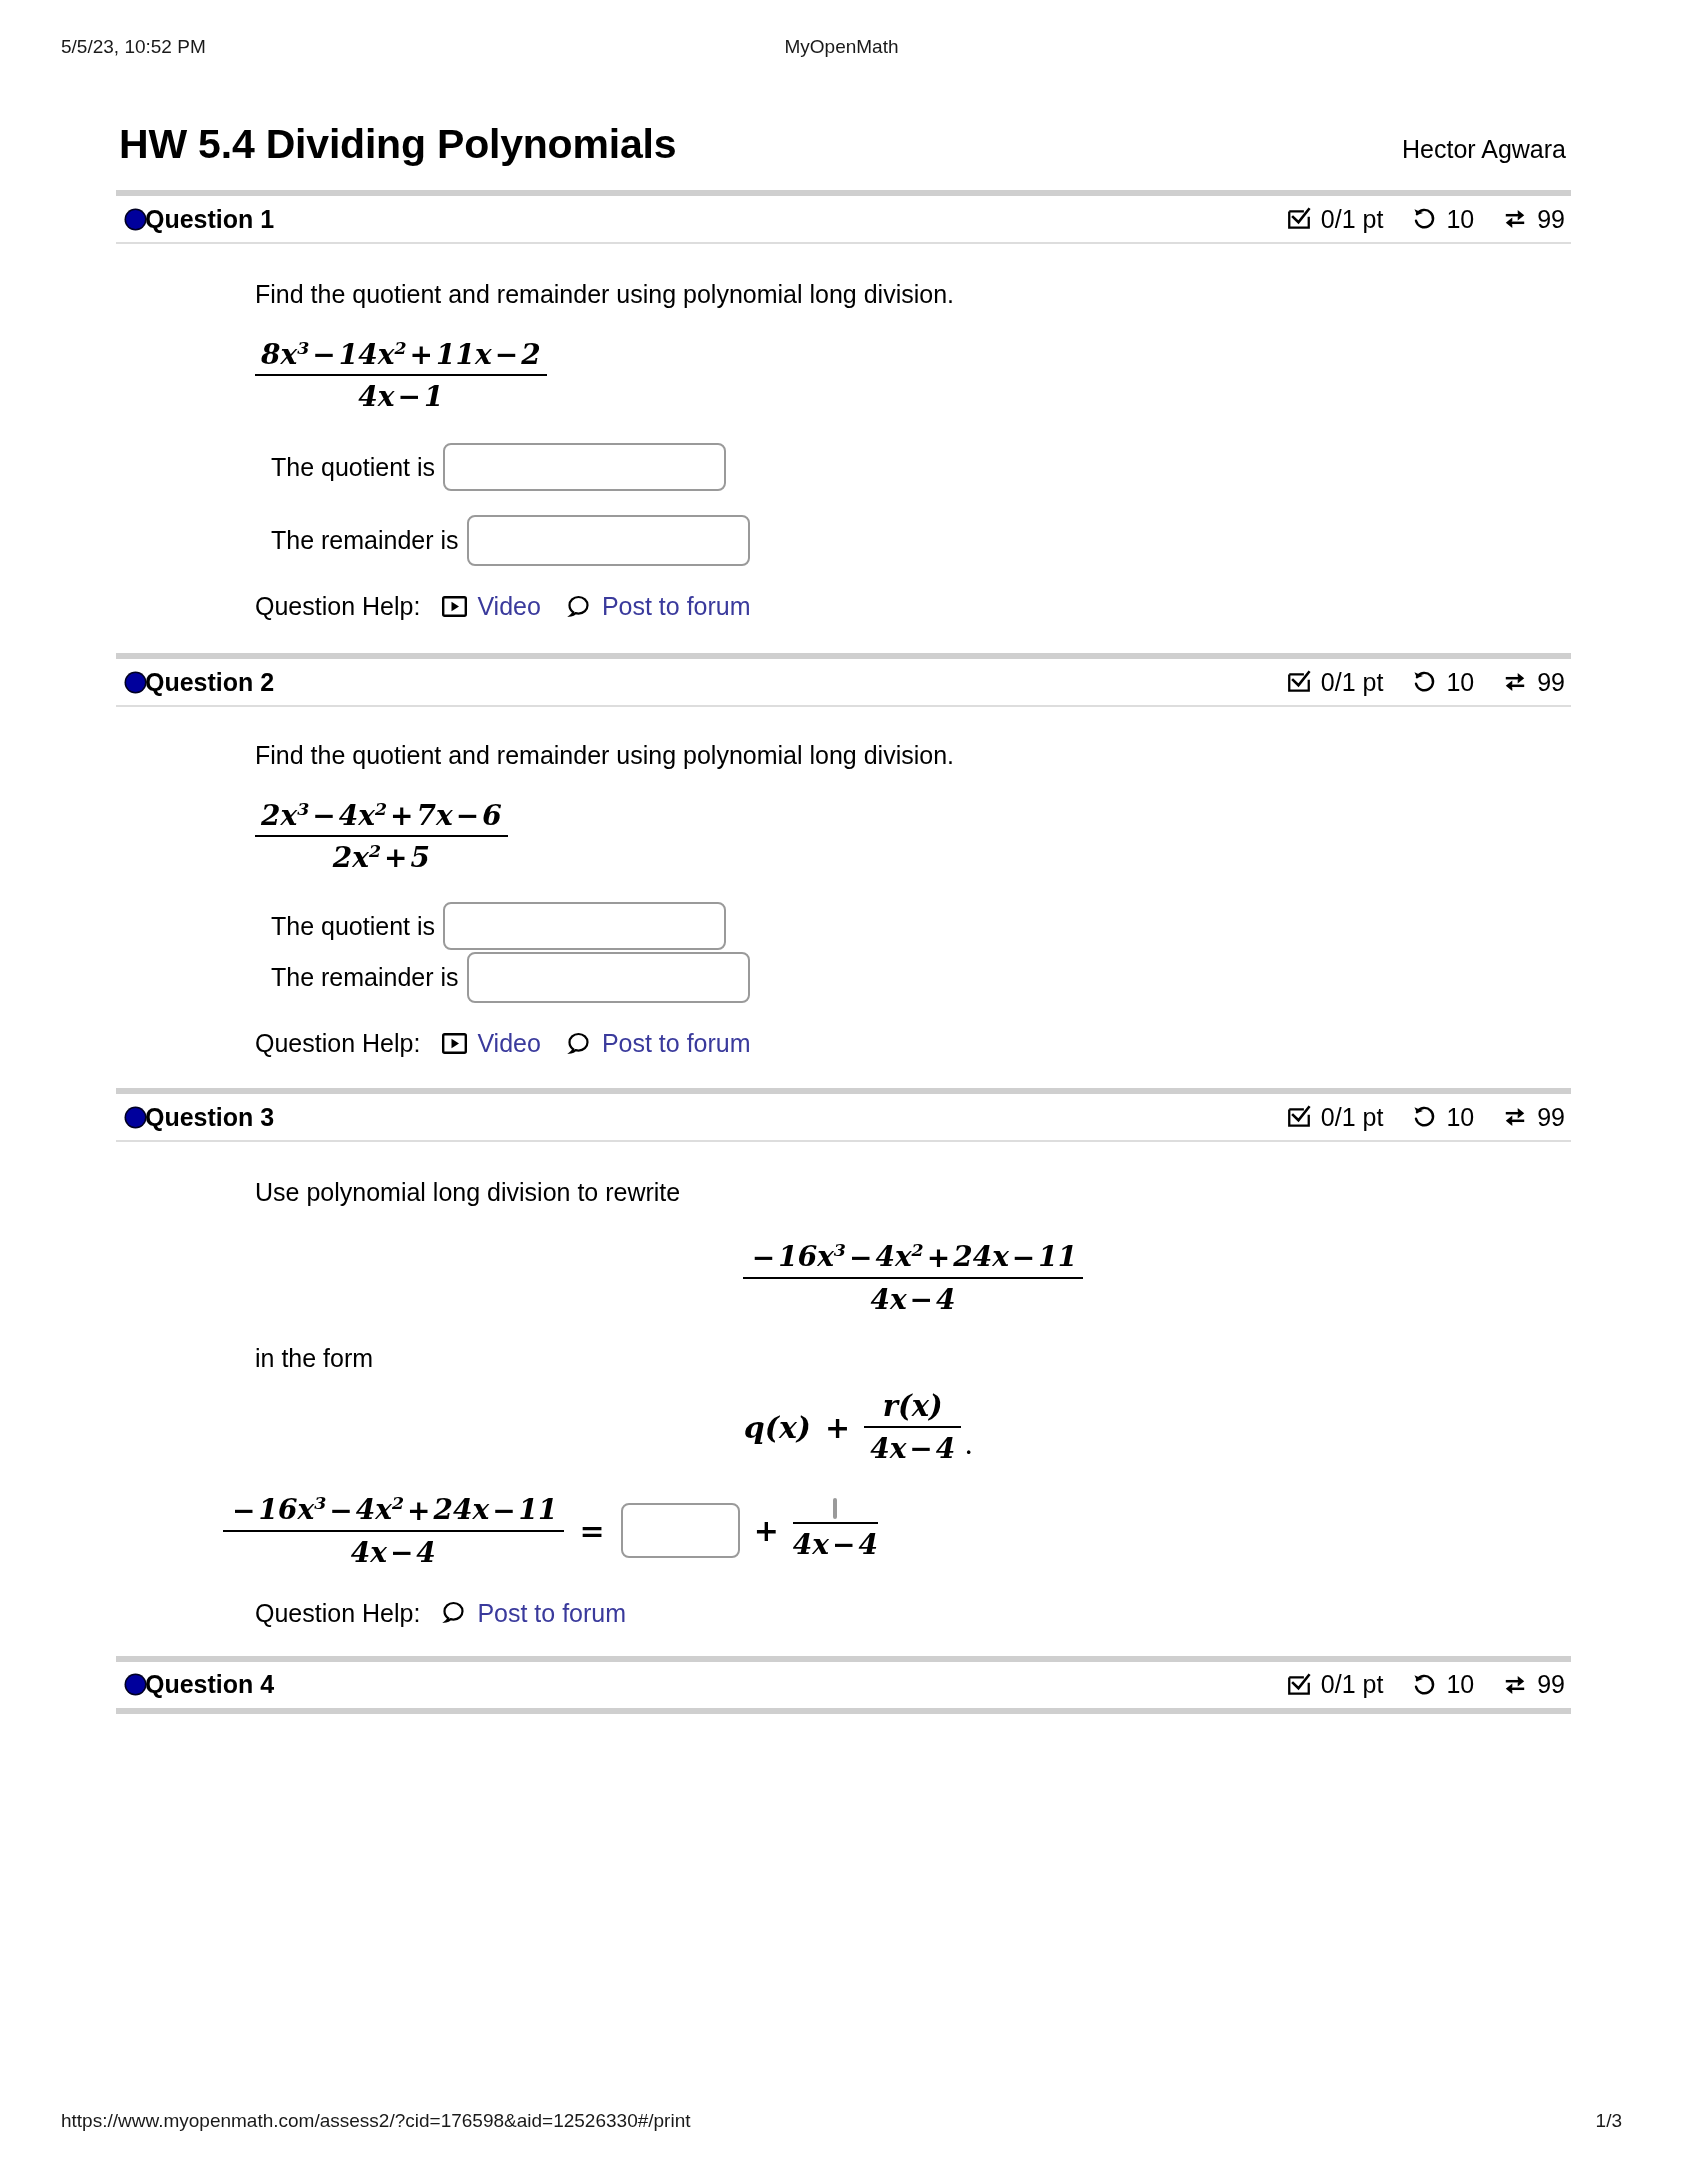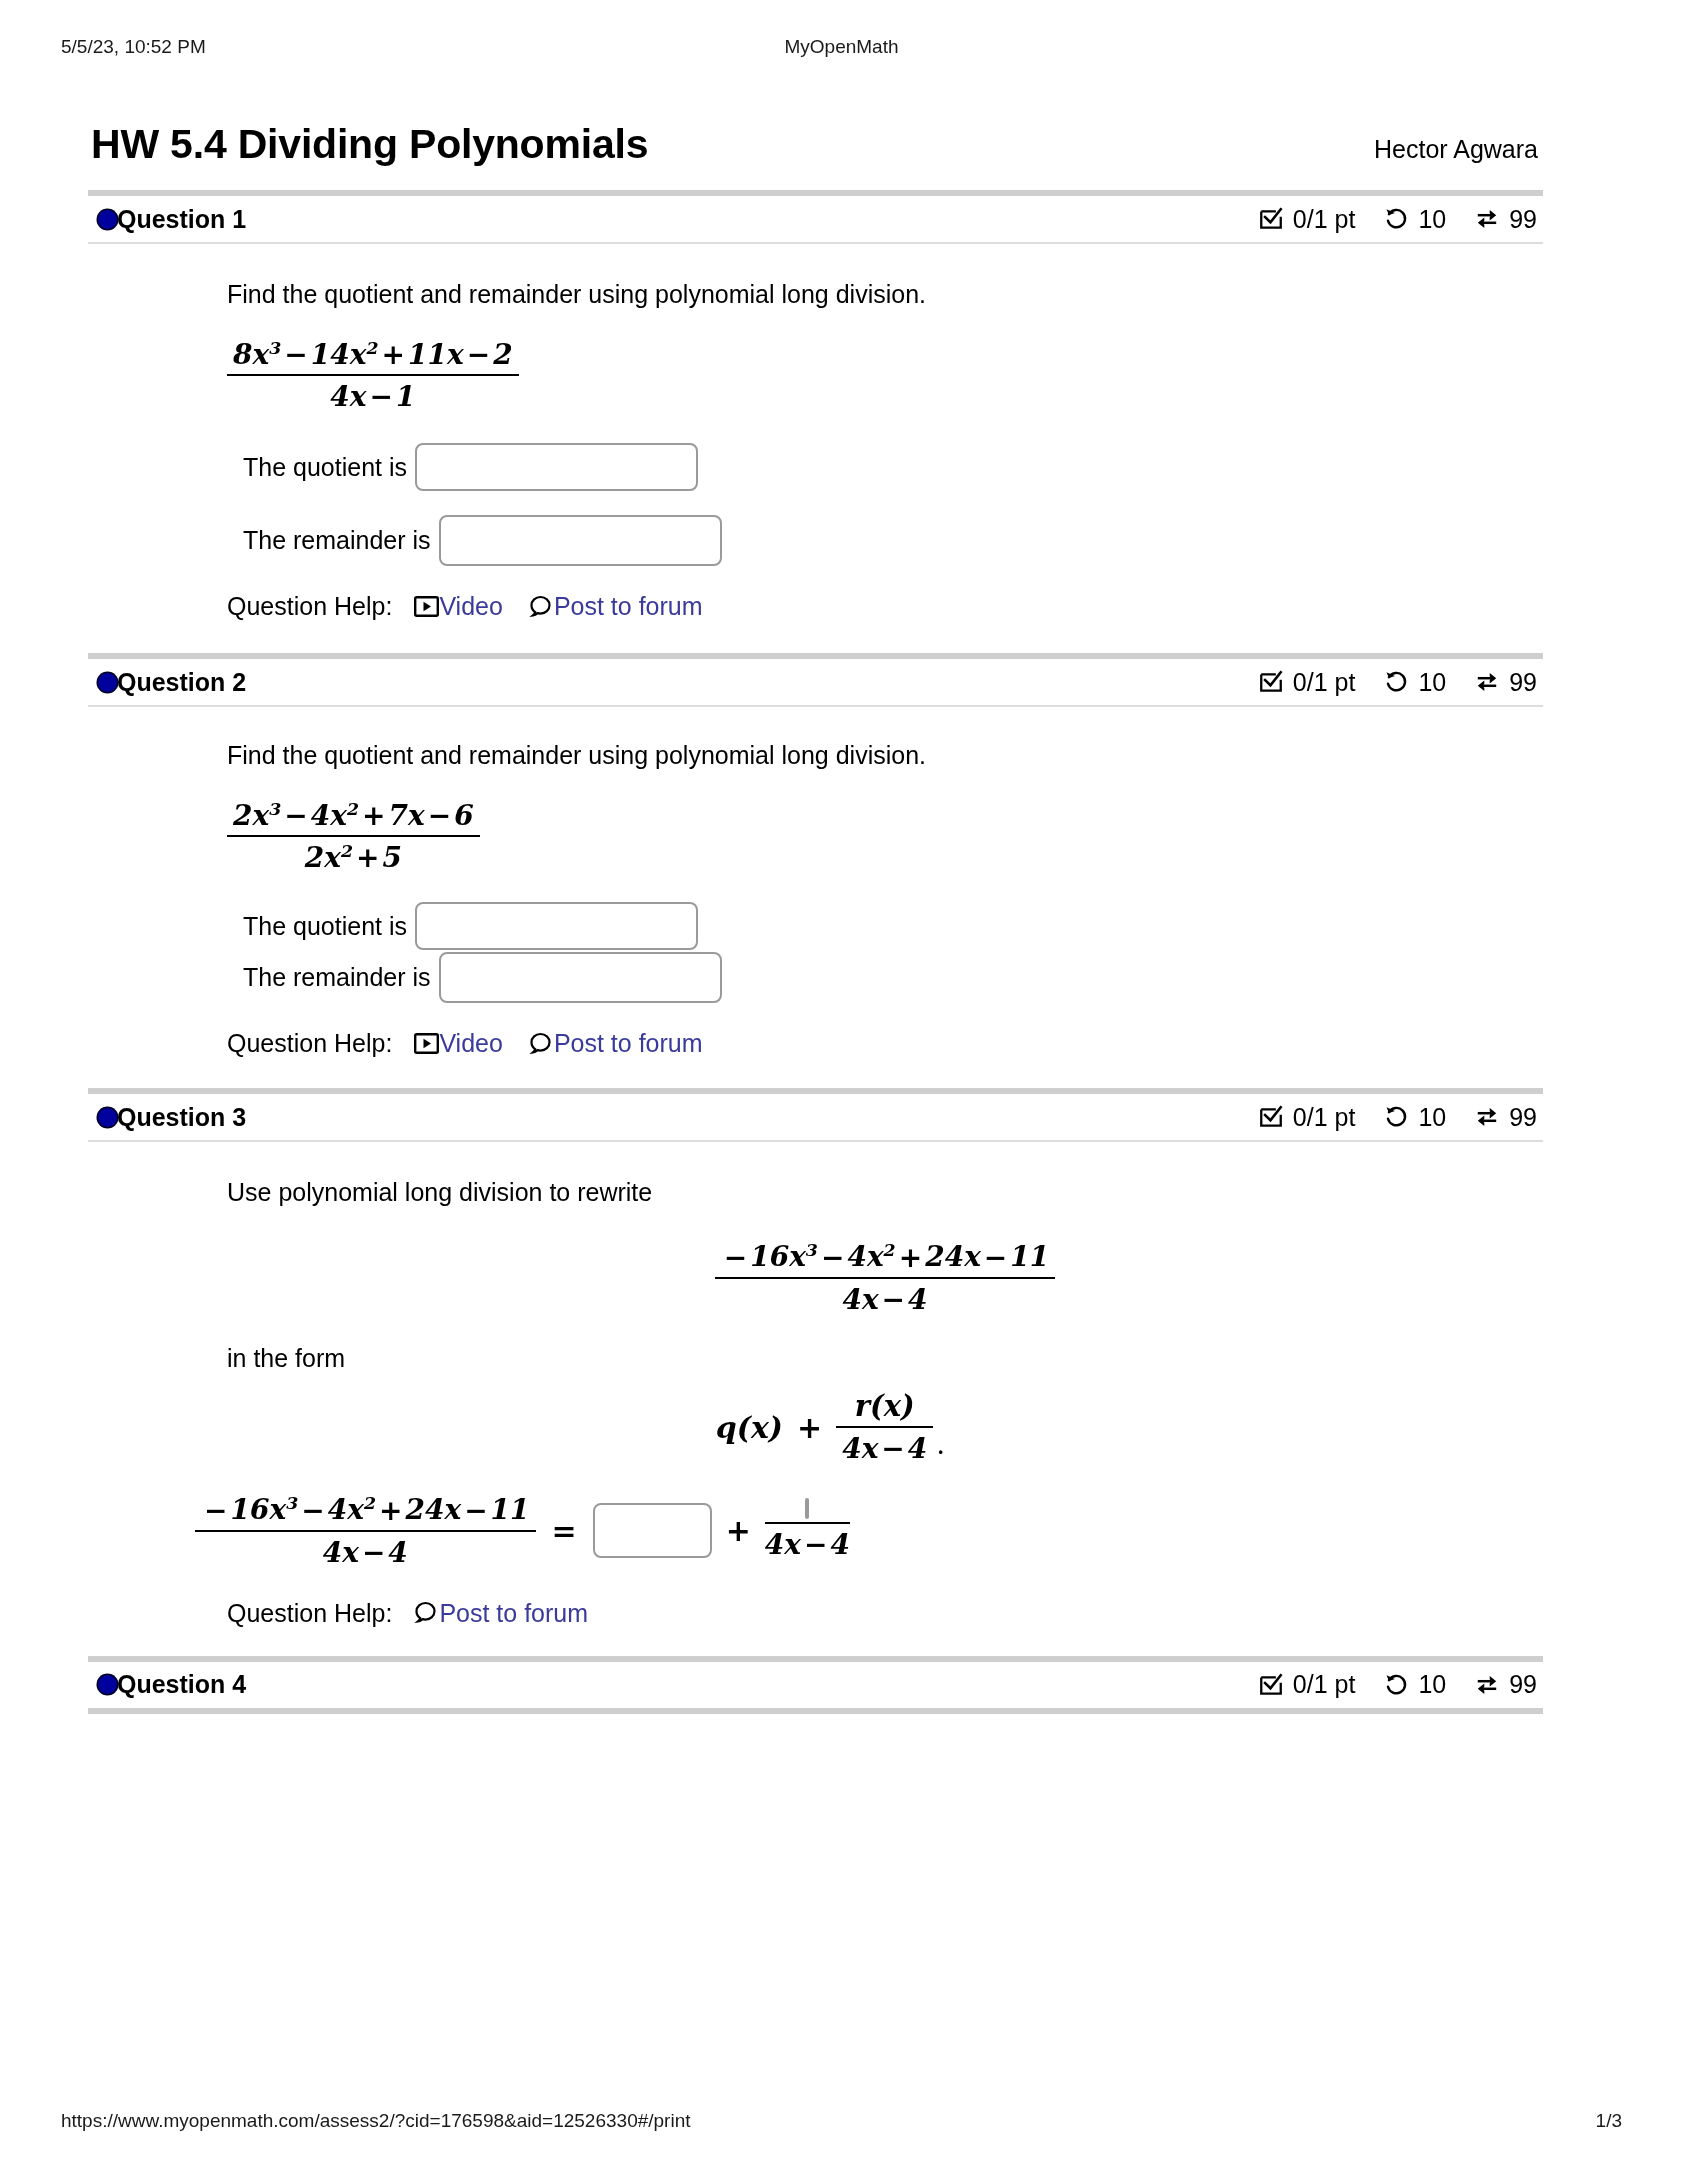--- a/index.html
+++ b/index.html
@@ -28,21 +28,21 @@
   }
   .print-bar.top { top: 36px; }
   .print-bar.bottom { top: 2110px; }
   .pb-left  { position: absolute; left: 61px;  white-space: nowrap; }
   .pb-center{ position: absolute; left: 0; right: 0; text-align: center; }
   .pb-right { position: absolute; right: 61px; white-space: nowrap; }
 
   
   .doc {
     position: absolute;
-    left: 88px;
+    left: 116px;
     top: 94px;
     width: 1455px;
   }
 
   .title-row {
     display: flex;
     align-items: baseline;
     justify-content: space-between;
     padding: 0 5px 0 3px;
   }
@@ -159,20 +159,21 @@
   .qhelp {
     display: flex;
     align-items: center;
     font-size: 25px;
     gap: 0;
   }
   .qhelp-label { padding-right: 22px; white-space: nowrap; }
   .help-link {
     display: inline-flex;
     align-items: center;
+    gap: 10px;
     color: #3a3a9c;
     text-decoration: none;
     white-space: nowrap;
   }
   .help-link + .help-link { margin-left: 26px; }
   .help-link svg { display: block; }
 
   
   .centered-math { text-align: center; }
   .eq-row {

